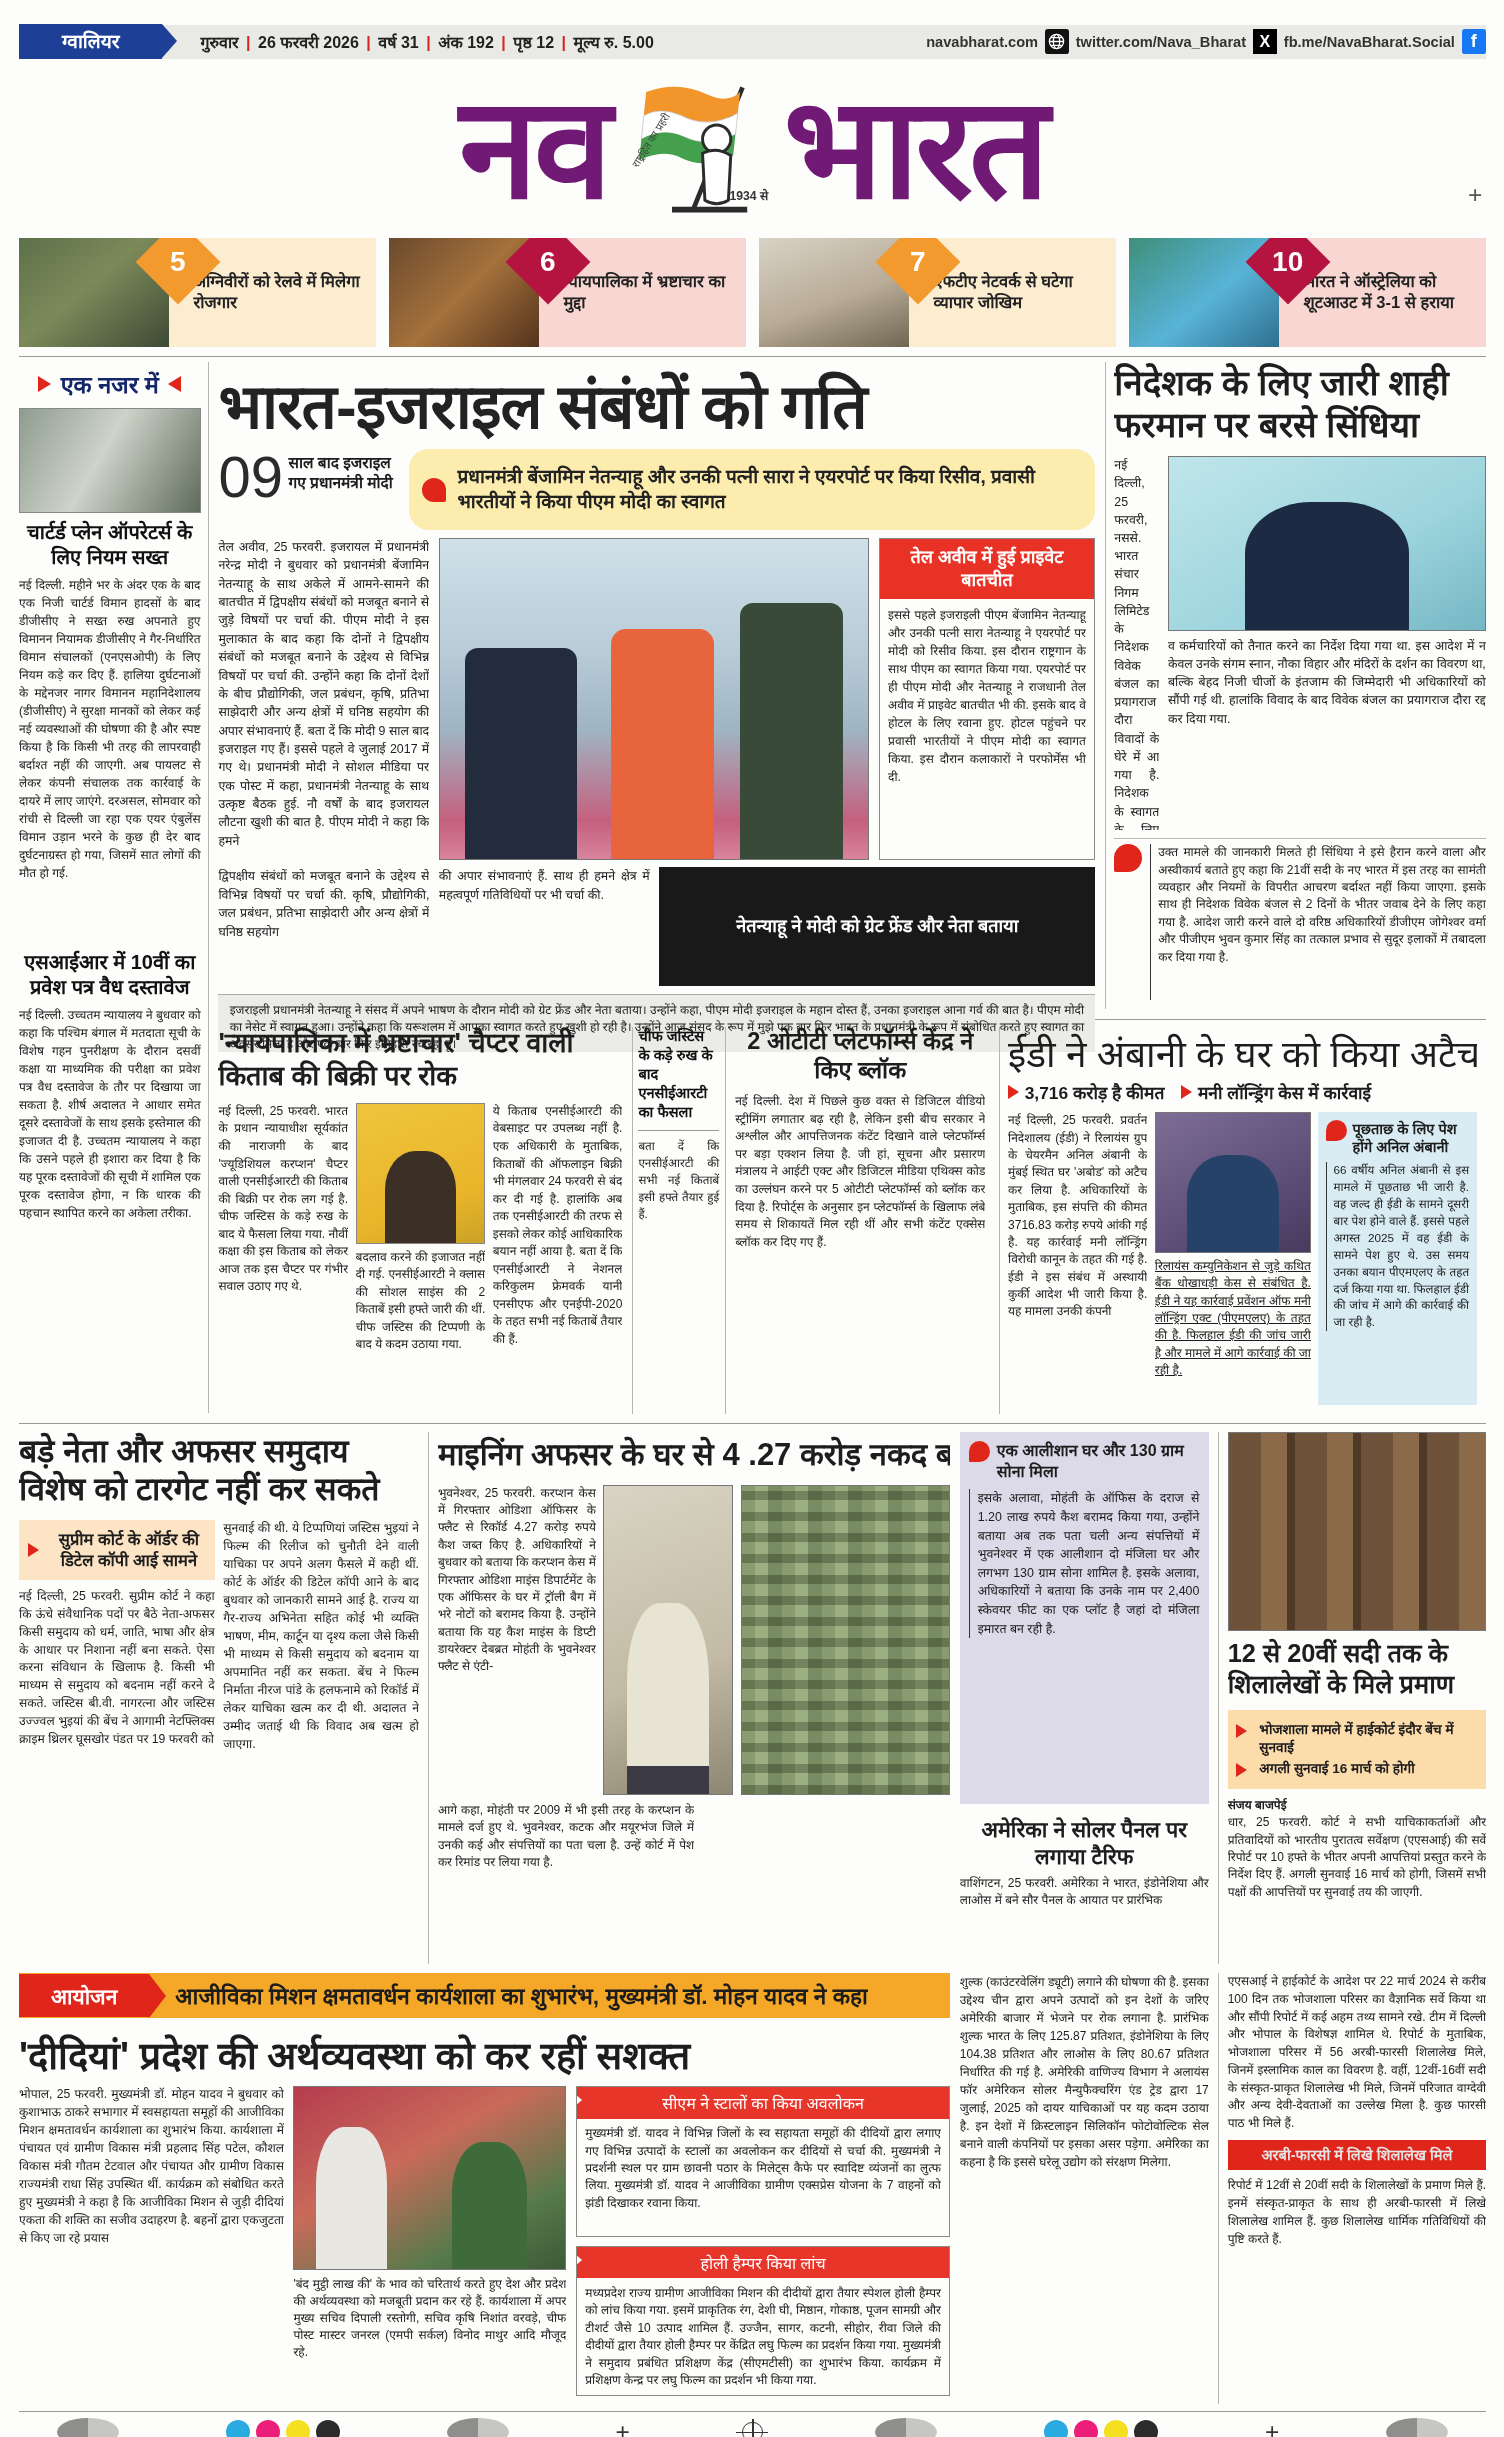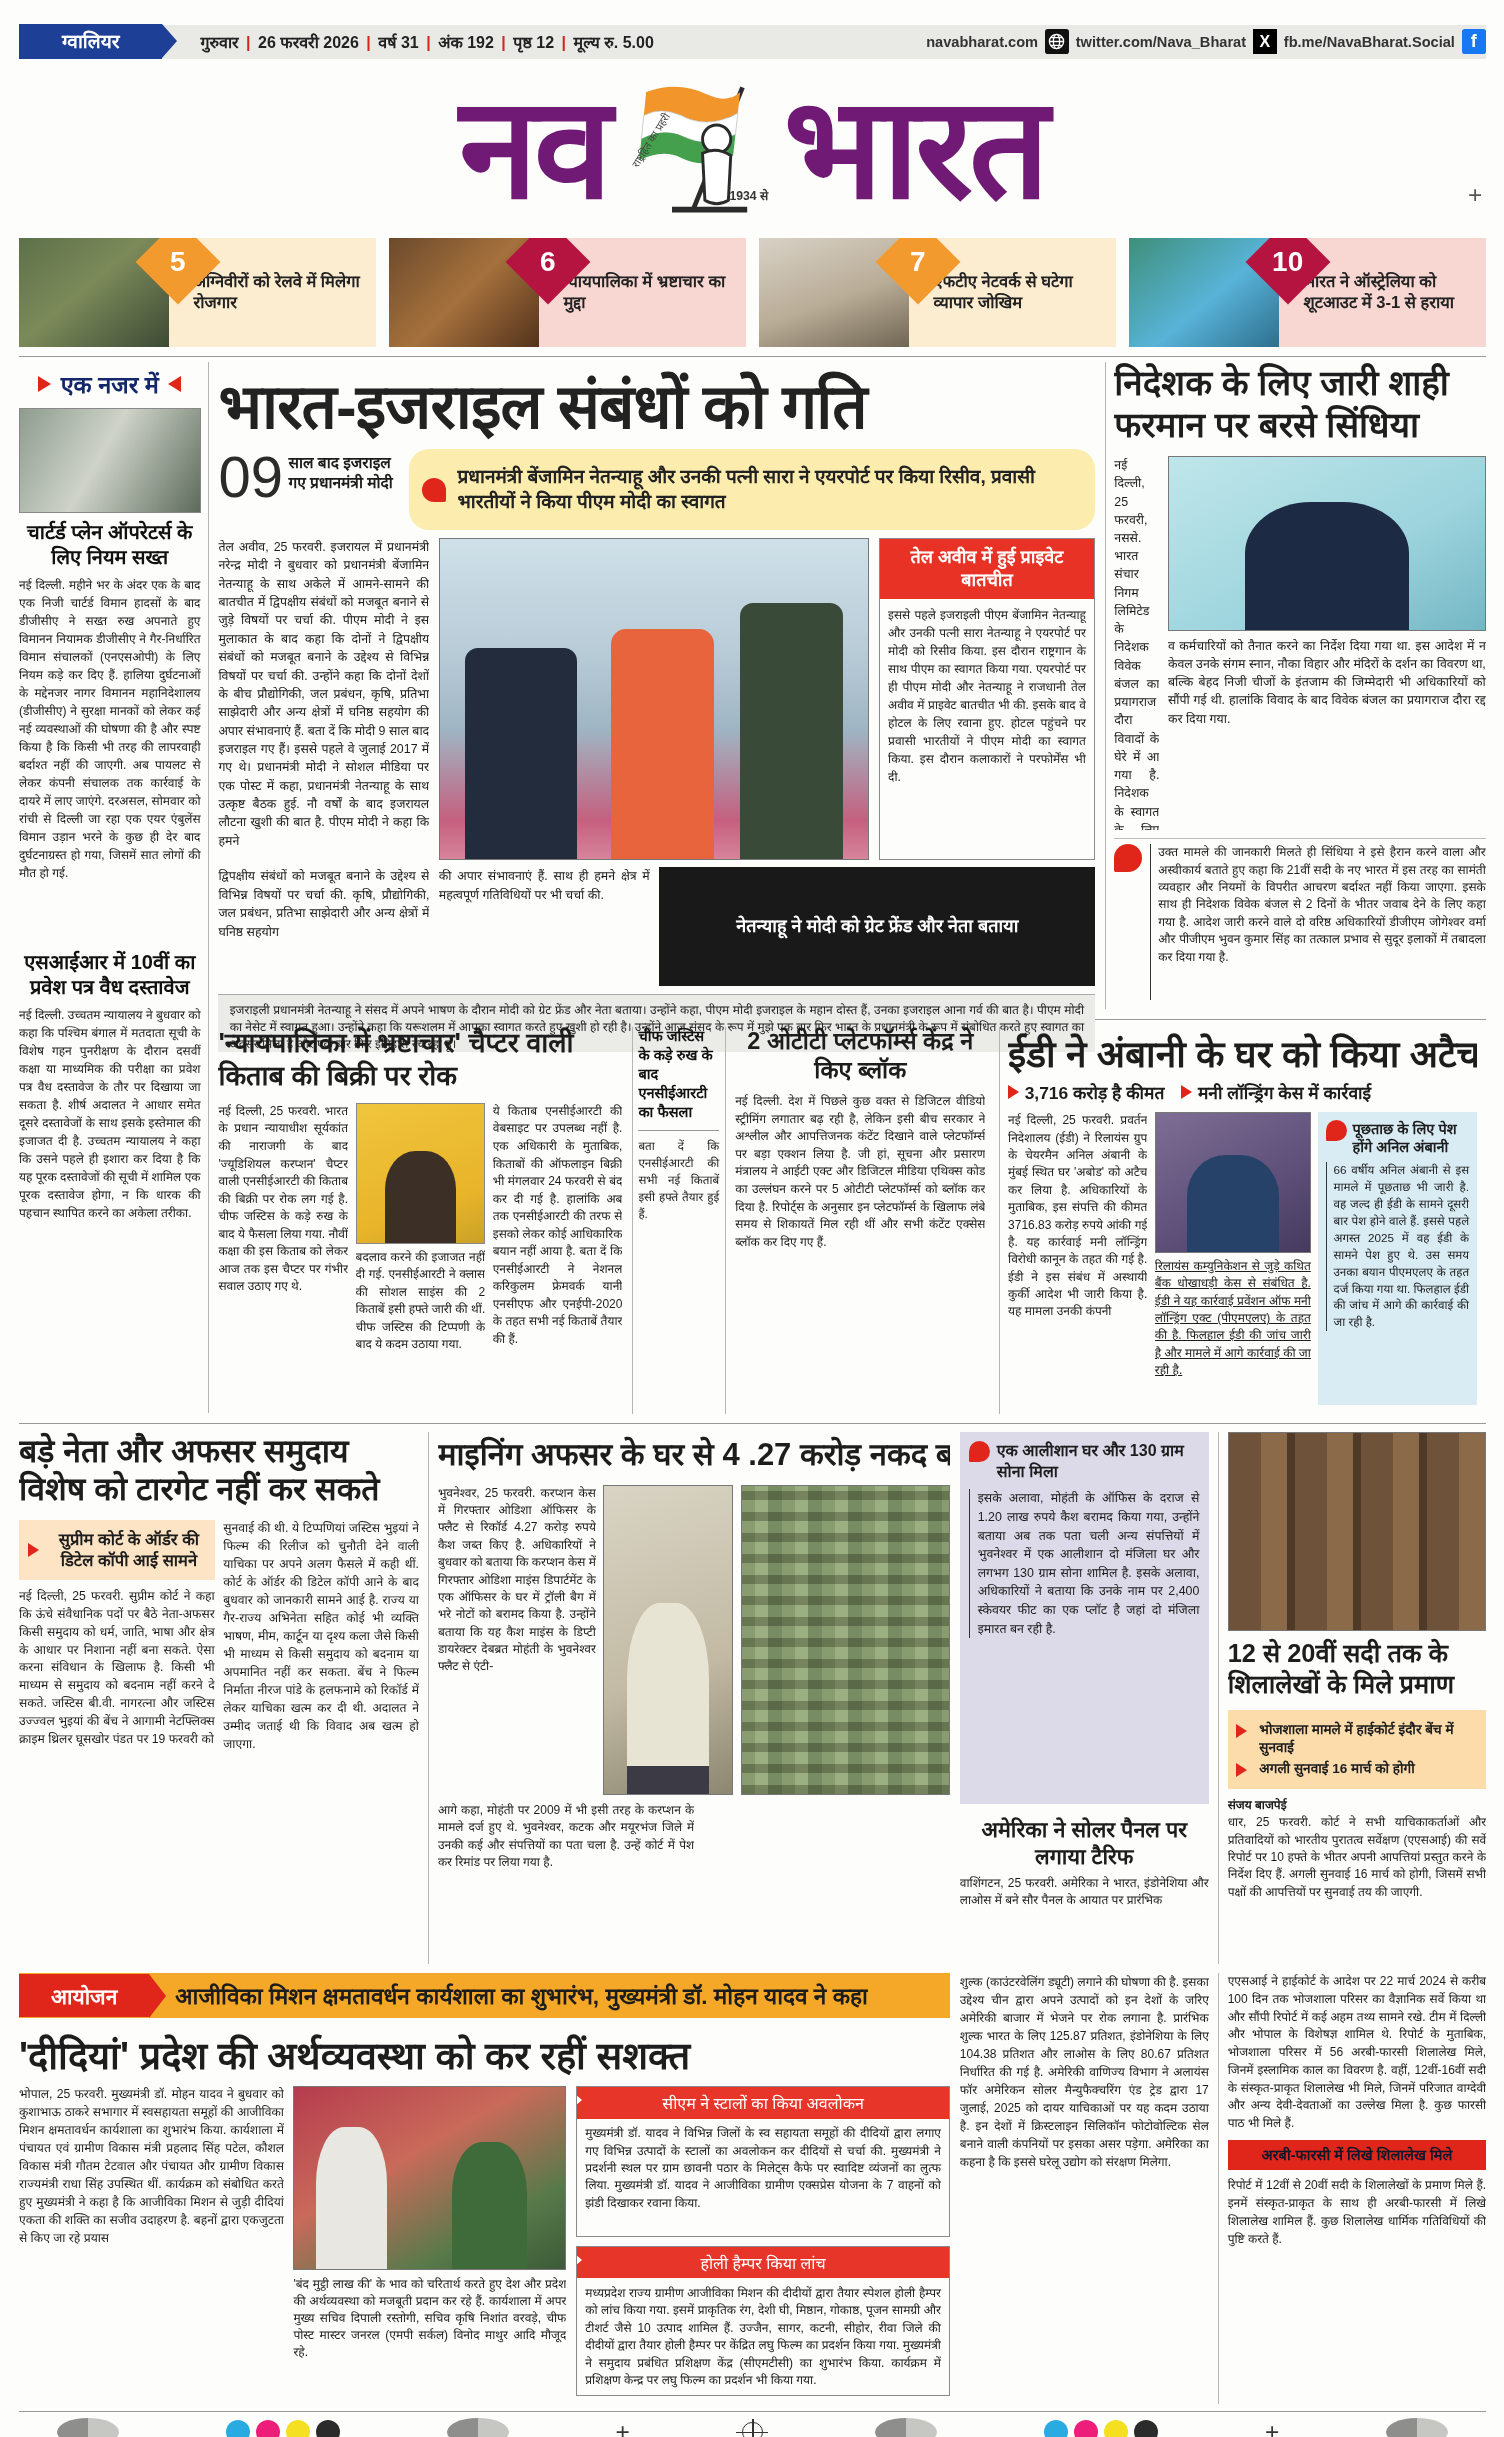--- a/index.html
+++ b/index.html
@@ -93,21 +93,21 @@
   .book-grid { display:flex; gap:7.5px; height:305px; }
   .book-c { width:33%; font-size:12px; line-height:1.46; text-align:justify; overflow:hidden; }
   .cji-photo { height:141px; border:0.9px solid #888; margin-bottom:4.7px; }
   .notecol { width:94px; border-left:0.9px solid #b5b5b2; border-right:0.9px solid #b5b5b2; padding:0 5.6px; overflow:hidden; }
   .note-title { font-size:14.6px; font-weight:900; line-height:1.3; color:#111; border-bottom:0.9px solid #999; padding-bottom:7.5px; margin-bottom:7.5px; }
   .note-body { font-size:11.7px; line-height:1.45; text-align:justify; }
   .ott { width:254px; padding-right:3.8px; }
   .ott-headline { font-size:23.5px; font-weight:900; text-align:center; line-height:1.22; height:60px; overflow:hidden; margin-bottom:5.6px; }
   .ott-body { font-size:12px; line-height:1.47; text-align:justify; height:320px; overflow:hidden; }
   .ed { width:478px; border-left:0.9px solid #b5b5b2; padding-left:8.5px; }
-  .ed-headline { font-size:37px; font-weight:700; white-space:nowrap; overflow:hidden; height:49px; }
+  .ed-headline { font-size:37px; font-weight:400; white-space:nowrap; overflow:hidden; height:49px; }
   .ed-bullets { display:flex; gap:17px; align-items:center; height:32px; font-size:17.4px; font-weight:900; }
   .rtri { width:0; height:0; border-top:7.5px solid transparent; border-bottom:7.5px solid transparent; border-left:11.3px solid #e0261b; margin-right:5.6px; }
   .ed-grid { display:flex; gap:7.5px; height:293px; margin-top:3.8px; }
   .ed-c { font-size:12px; line-height:1.45; text-align:justify; overflow:hidden; }
   .ed-c1 { width:141px; }
   .ed-c2 { width:158px;text-decoration:underline; }
   .ambani-photo { height:141px; border:0.9px solid #777; margin-bottom:4.7px; }
   .bluebox { width:160px; background:#d9ecf4; padding:7.5px; overflow:hidden; }
   .bluebox .bb-title { display:flex; gap:5.6px; font-size:14.6px; font-weight:900; line-height:1.25; margin-bottom:5.6px; }
   .bb-q { flex:0 0 21px; width:21px; height:21px; background:#e0261b; border-radius:50% 50% 50% 6%; }
@@ -139,21 +139,21 @@
   .solarcont { grid-column:3; grid-row:2 / span 2; font-size:12px; line-height:1.5; text-align:justify; overflow:hidden; }
 
   .inscol { grid-column:4; grid-row:1; border-left:0.9px solid #b5b5b2; padding-left:8.5px; overflow:hidden; }
   .pillar-photo { height:199px; border:0.9px solid #777; margin-bottom:7.5px; }
   .ins-headline { font-size:25.4px; font-weight:900; line-height:1.2; height:66px; overflow:hidden; margin:3.8px 0 5.6px; }
   .insbullets { background:#fcdcab; padding:7.5px 8.5px; margin-bottom:7.5px; }
   .insbullets .ib { display:flex; gap:6.6px; font-size:13.6px; font-weight:900; line-height:1.3; margin:3.8px 0; }
   .ib .rtri { margin-top:2.8px; }
   .ins-start { font-size:12px; line-height:1.45; text-align:justify; overflow:hidden; height:150px; }
   .inscont { grid-column:4; grid-row:2 / span 2; border-left:0.9px solid #b5b5b2; padding-left:8.5px; font-size:12px; line-height:1.48; text-align:justify; overflow:hidden; }
-  .redsub { background:#e0261b; color:#0f172a; font-weight:900; font-size:14.6px; text-align:center; padding:5.6px 3.8px; margin:7.5px 0; line-height:1.25; }
+  .redsub { background:#e0261b; color:#e5e5e5; font-weight:900; font-size:14.6px; text-align:center; padding:5.6px 3.8px; margin:7.5px 0; line-height:1.25; }
 
   .banner { grid-column:1 / span 2; grid-row:2; background:#f5a827; display:flex; align-items:center; overflow:hidden; }
   .banner .blabel { background:#e0261b; color:#fff; font-weight:900; font-size:21px; padding:7.5px 32px; position:relative; margin-right:26px; }
   .banner .blabel:after { content:""; position:absolute; right:-17px; top:0; border-top:22.6px solid transparent; border-bottom:22.6px solid transparent; border-left:17px solid #e0261b; }
   .banner .btext { font-size:22.6px; font-weight:900; color:#1c1c1c; white-space:nowrap; overflow:hidden; }
 
   .didiwrap { grid-column:1 / span 2; grid-row:3; overflow:hidden; }
   .didi-headline { font-size:38px; font-weight:900; white-space:nowrap; overflow:hidden; height:55px; }
   .didi-grid { display:flex; gap:9.4px; height:310px; margin-top:3.8px; }
   .didi-c1 { width:265px; font-size:12.2px; line-height:1.47; text-align:justify; overflow:hidden; }

